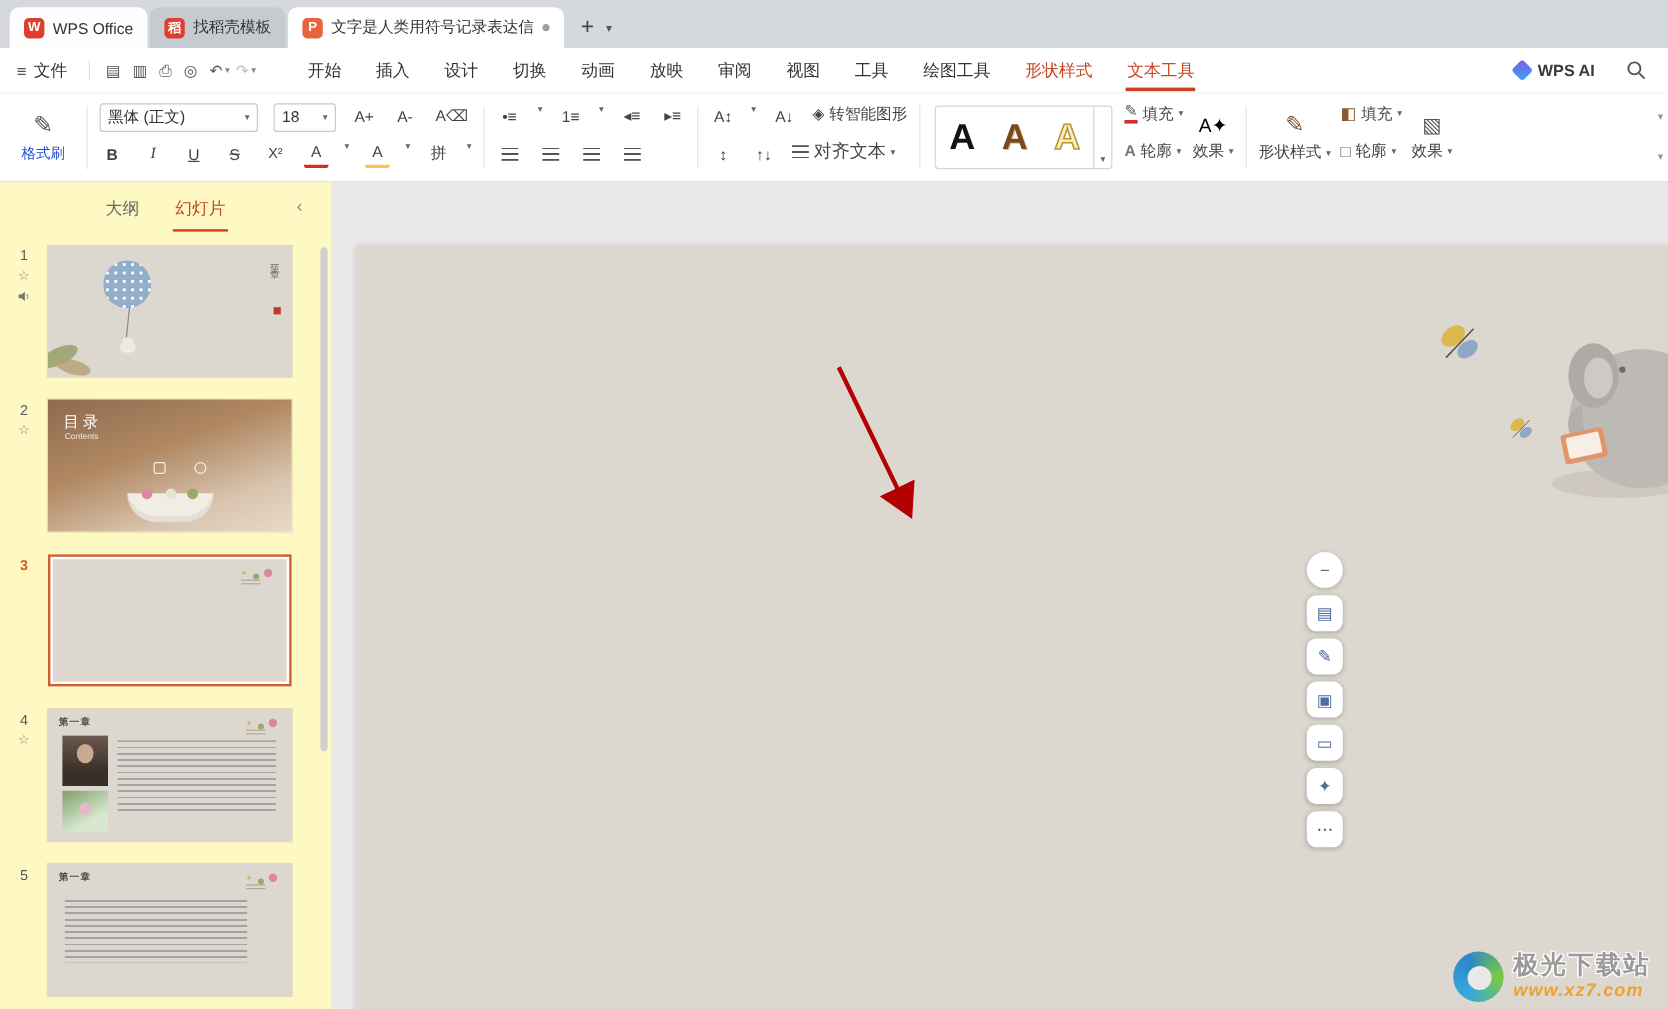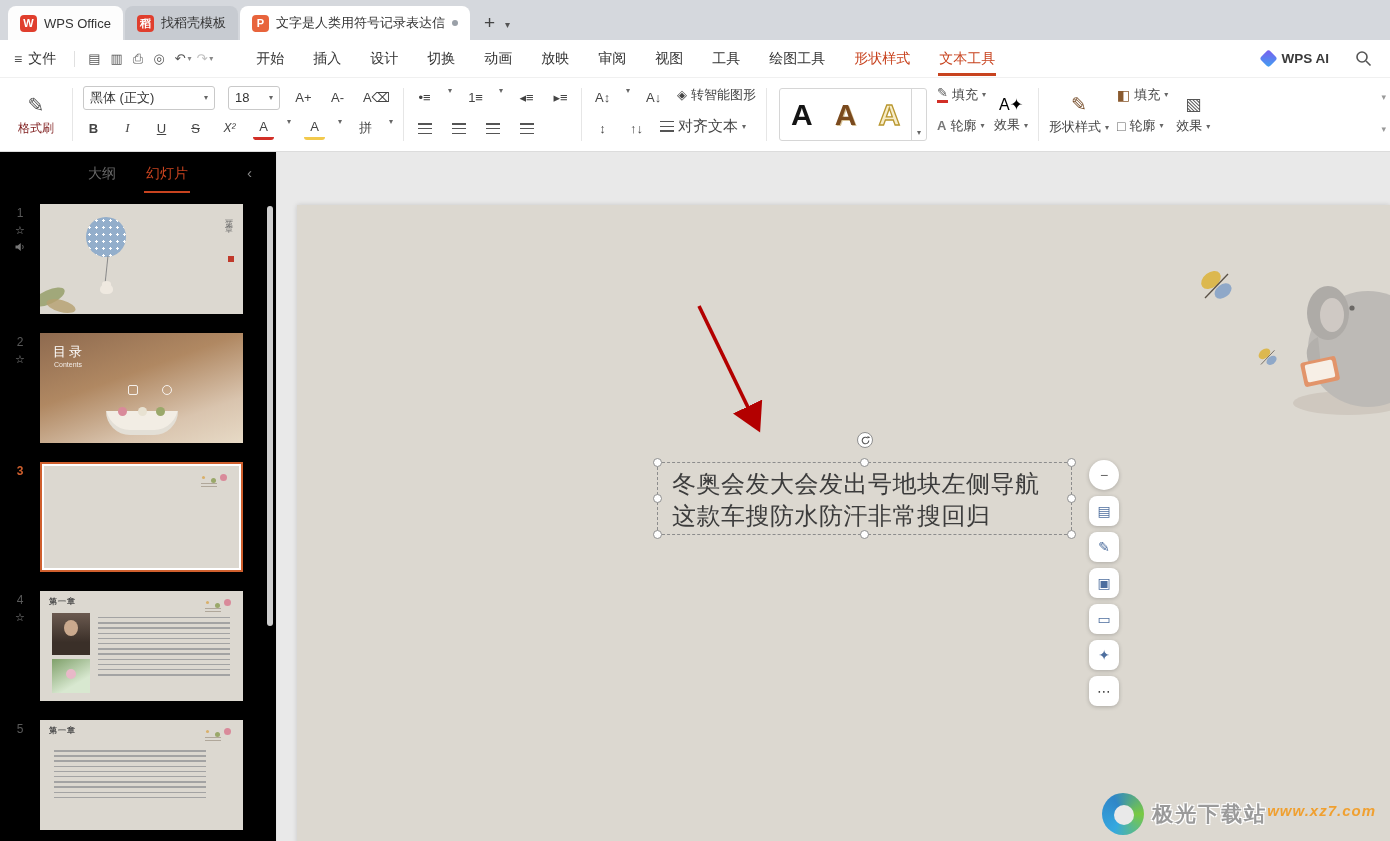--- a/index.html
+++ b/index.html
@@ -40,35 +40,35 @@
   .wpsai { display:flex; align-items:center; gap:6px; font-size:13.5px; font-weight:bold; color:#3a3a3a; }
   .aidiamond { width:13px; height:13px; transform:rotate(45deg); border-radius:3px;
                background:linear-gradient(135deg,#7b5cf0,#3fa2f0); }
 
   
   .ribbon { height:74px; background:#fff; border-bottom:1px solid #dcdcdc; display:flex;
             align-items:stretch; padding:4px 4px 4px 10px; gap:8px; flex:none; position:relative; }
   .fmt { width:52px; display:flex; flex-direction:column; align-items:center; justify-content:center; gap:3px;
          border-radius:4px; }
   .fmt .fico { font-size:20px; color:#555; }
-  .fmt .flab { font-size:12px; color:#7f1d1d; }
+  .fmt .flab { font-size:12px; color:#1d4ed8; }
   .vdiv { width:1px; background:#e6e6e6; margin:6px 2px; }
   .rgroup { display:flex; flex-direction:column; justify-content:center; gap:4px; }
   .rrow { display:flex; align-items:flex-start; gap:13px; height:27px; }
   .combo { border:1px solid #c9c9c9; border-radius:3px; height:24px; display:flex; align-items:center;
            padding:0 6px; font-size:13px; color:#333; gap:6px; }
   .combo .cval { white-space:nowrap; }
   .caret { font-size:8px; color:#666; }
   .btn { display:inline-flex; align-items:center; justify-content:center; min-width:21px; height:23px;
          padding:0 2px; border-radius:3px; color:#444; font-size:13px; white-space:nowrap; }
   .btn.b { font-weight:bold; }
   .btn.i { font-style:italic; font-family:"Liberation Serif","DejaVu Serif",serif; }
   .btn.u { text-decoration:underline; }
   .btn.s { text-decoration:line-through; }
-  .btn.sup { font-size:12px;font-style:italic; }
+  .btn.sup { font-size:12px; }
   .fc { border-bottom:3px solid #d22f27; line-height:1; padding-bottom:1px; }
   .hl { border-bottom:3px solid #f2c94c; line-height:1; padding-bottom:1px; }
   .smartbtn { display:flex; align-items:center; gap:4px; font-size:13px; color:#444; }
   .lines-ic { width:14px; height:11px;
     background:repeating-linear-gradient(to bottom,#555 0 1.5px,transparent 1.5px 4.75px); }
   .alab { font-size:15px; color:#444; }
 
   .gallery { display:flex; align-items:stretch; border:1px solid #d6d6d6; border-radius:3px; margin:6px 2px;
              width:148px; }
   .gcell { flex:1; display:flex; align-items:center; justify-content:center; font-size:30px; }
@@ -85,21 +85,21 @@
   .bucket { color:#8a5a2e; font-size:14px; }
   .frame { color:#666; font-size:14px; }
   .cube { color:#555; font-size:17px; }
   .rib-pager { position:absolute; right:4px; top:14px; display:flex; flex-direction:column; gap:22px; }
   .rib-pager span { font-size:9px; color:#999; }
 
   
   .content { flex:1; display:flex; min-height:0; }
 
   
-  .sidebar { width:277px; background:#000000; border-right:1px solid #e3e3e3; position:relative; flex:none; }
+  .sidebar { width:277px; background:#fef9c3; border-right:1px solid #e3e3e3; position:relative; flex:none; }
   .ptabs { height:44px; display:flex; align-items:center; justify-content:center; gap:26px; position:relative; }
   .ptab { font-size:14px; color:#666; padding:10px 2px; }
   .ptab.on { color:#c8431f; border-bottom:2px solid #c8431f; padding-bottom:8px; }
   .pcollapse { position:absolute; right:24px; top:12px; font-size:15px; color:#888; }
   .thumbs { position:absolute; top:52px; bottom:0; left:0; right:12px; overflow:hidden; }
   .sitem { display:flex; margin-bottom:19px; }
   .numcol { width:40px; display:flex; flex-direction:column; align-items:center; padding-top:2px; gap:5px; flex:none; }
   .snum { font-size:12px; color:#5a5a5a; }
   .snum.sel { color:#cf5f2d; font-weight:bold; }
   .sstar { font-size:11px; color:#8a8a8a; line-height:1; }
@@ -176,21 +176,21 @@
   .fbtn { width:30px; height:30px; border-radius:8px; background:#fff; box-shadow:0 1px 4px rgba(0,0,0,.22);
           display:flex; align-items:center; justify-content:center; font-size:14px; color:#4d6e9e; }
   .fbtn.round { border-radius:50%; color:#666; }
   .fbtn.dark { color:#444; }
 
   .watermark { position:absolute; right:14px; bottom:6px; display:flex; align-items:center; gap:8px; }
   .wlogo { width:42px; height:42px; border-radius:50%; position:relative;
            background:conic-gradient(from 210deg,#35a8e0,#2f86c8,#7ac943,#35a8e0); }
   .wlogo:before { content:""; position:absolute; left:12px; top:12px; width:20px; height:20px;
                   border-radius:50%; background:#e9e9e9; }
-  .wtexts { display:flex; line-height:1.15; }
+  .wtexts { display:flex; flex-direction:column; line-height:1.15; }
   .wsite { font-size:21px; font-weight:bold; color:#9a9a9a;
            text-shadow:1px 1px 0 #fff,-1px -1px 0 #fff,1px -1px 0 #fff,-1px 1px 0 #fff; letter-spacing:2px; }
   .wurl { font-size:15px; font-weight:bold; font-style:italic; color:#f0a030; letter-spacing:1px; }
 </style>
 </head>
 <body>
 
 <div class="app">
 
   <div class="tabbar">
@@ -528,37 +528,20 @@
 
         <svg class="redarrow" viewBox="0 0 100 150">
           <defs>
             <marker id="ah" markerWidth="9" markerHeight="9" refX="6" refY="4.5" orient="auto">
               <path d="M0 0 L8 4.5 L0 9 z" fill="#b30000"></path>
             </marker>
           </defs>
           <line x1="10" y1="8" x2="68" y2="128" stroke="#b30000" stroke-width="3.6" marker-end="url(#ah)"></line>
         </svg>
 
-        <div class="textbox">
-          <div class="tbtext">冬奥会发大会发出号地块左侧导航这款车搜防水防汗非常搜回归</div>
-          <span class="h" style="left:-5px; top:-5px;"></span>
-          <span class="h" style="left:202px; top:-5px;"></span>
-          <span class="h" style="left:409px; top:-5px;"></span>
-          <span class="h" style="left:-5px; top:31px;"></span>
-          <span class="h" style="left:409px; top:31px;"></span>
-          <span class="h" style="left:-5px; top:67px;"></span>
-          <span class="h" style="left:202px; top:67px;"></span>
-          <span class="h" style="left:409px; top:67px;"></span>
-          <span class="rot">
-            <svg width="11" height="11" viewBox="0 0 12 12">
-              <path d="M9.6 6a3.6 3.6 0 1 1-1.1-2.6" fill="none" stroke="#555" stroke-width="1.2"></path>
-              <path d="M7.8 1l1.2 2.6 2.4-1.2z" fill="#555"></path>
-            </svg>
-          </span>
-        </div>
 
         <div class="floatbar">
           <div class="fbtn round">−</div>
           <div class="fbtn">▤</div>
           <div class="fbtn">✎</div>
           <div class="fbtn">▣</div>
           <div class="fbtn">▭</div>
           <div class="fbtn">✦</div>
           <div class="fbtn dark">⋯</div>
         </div>

